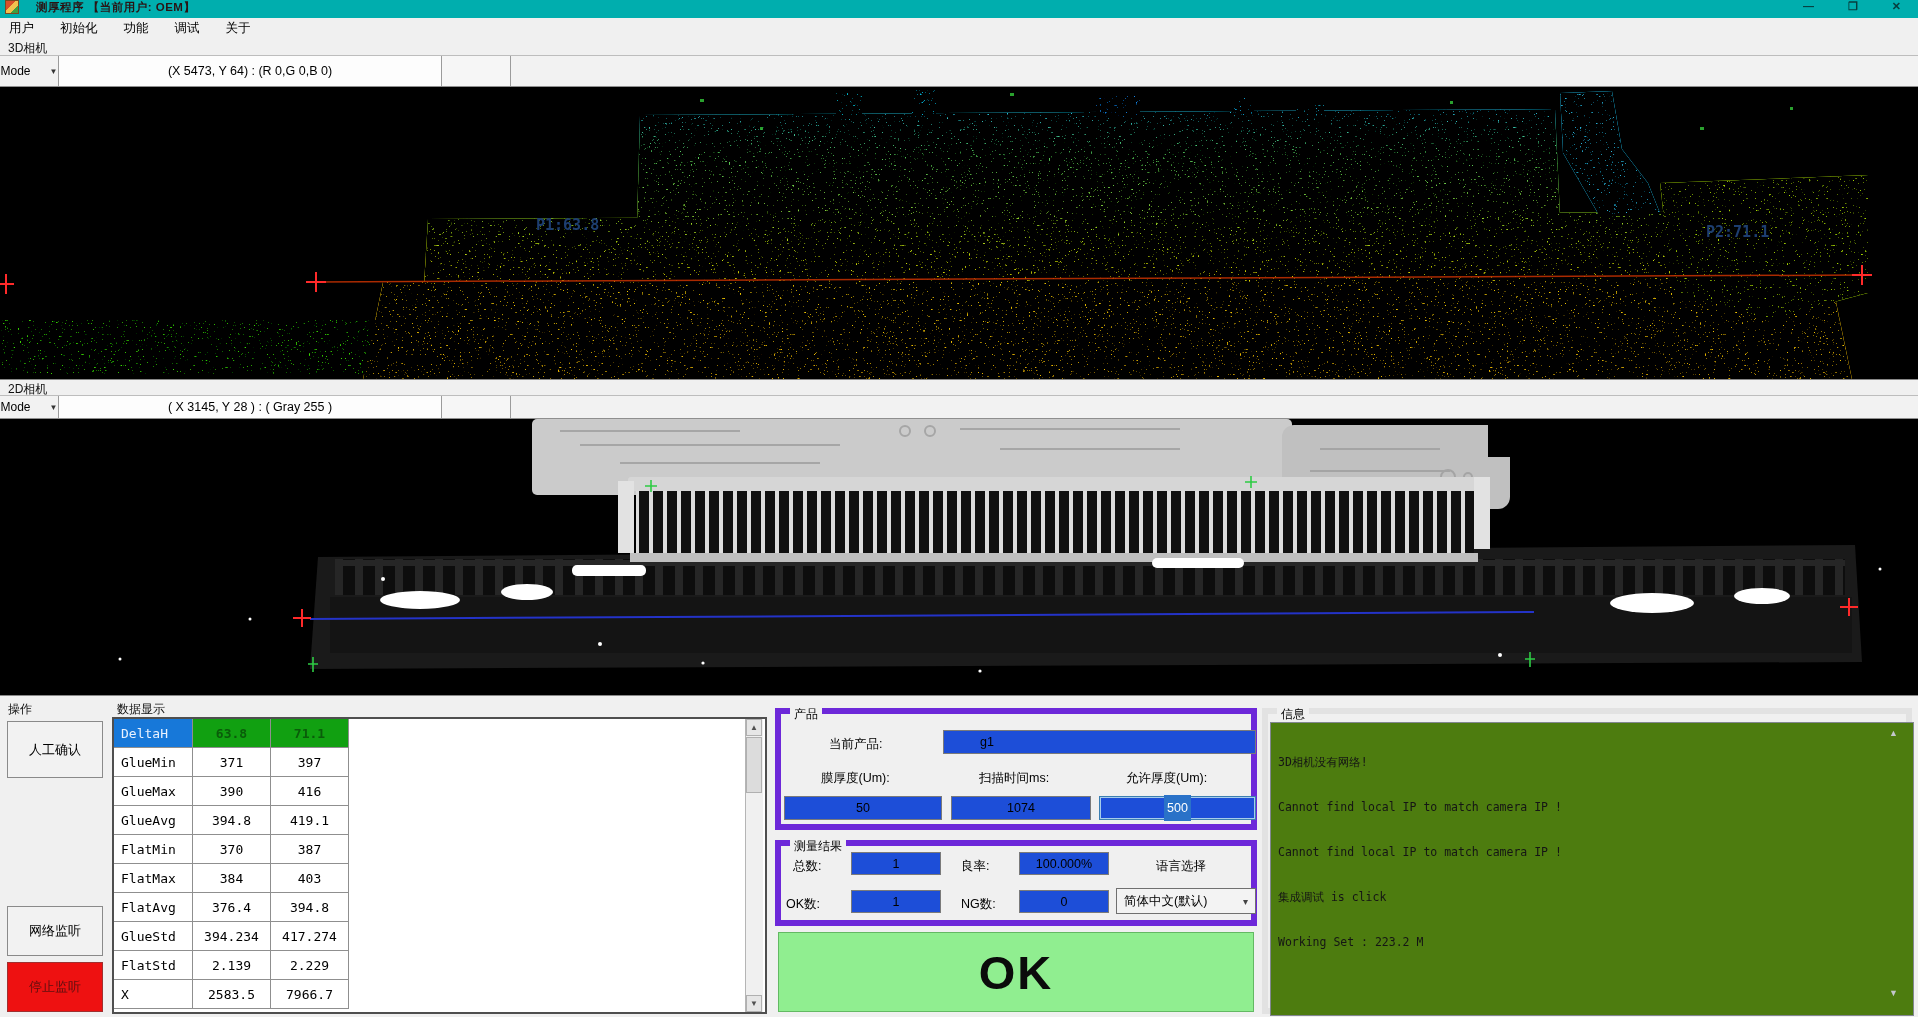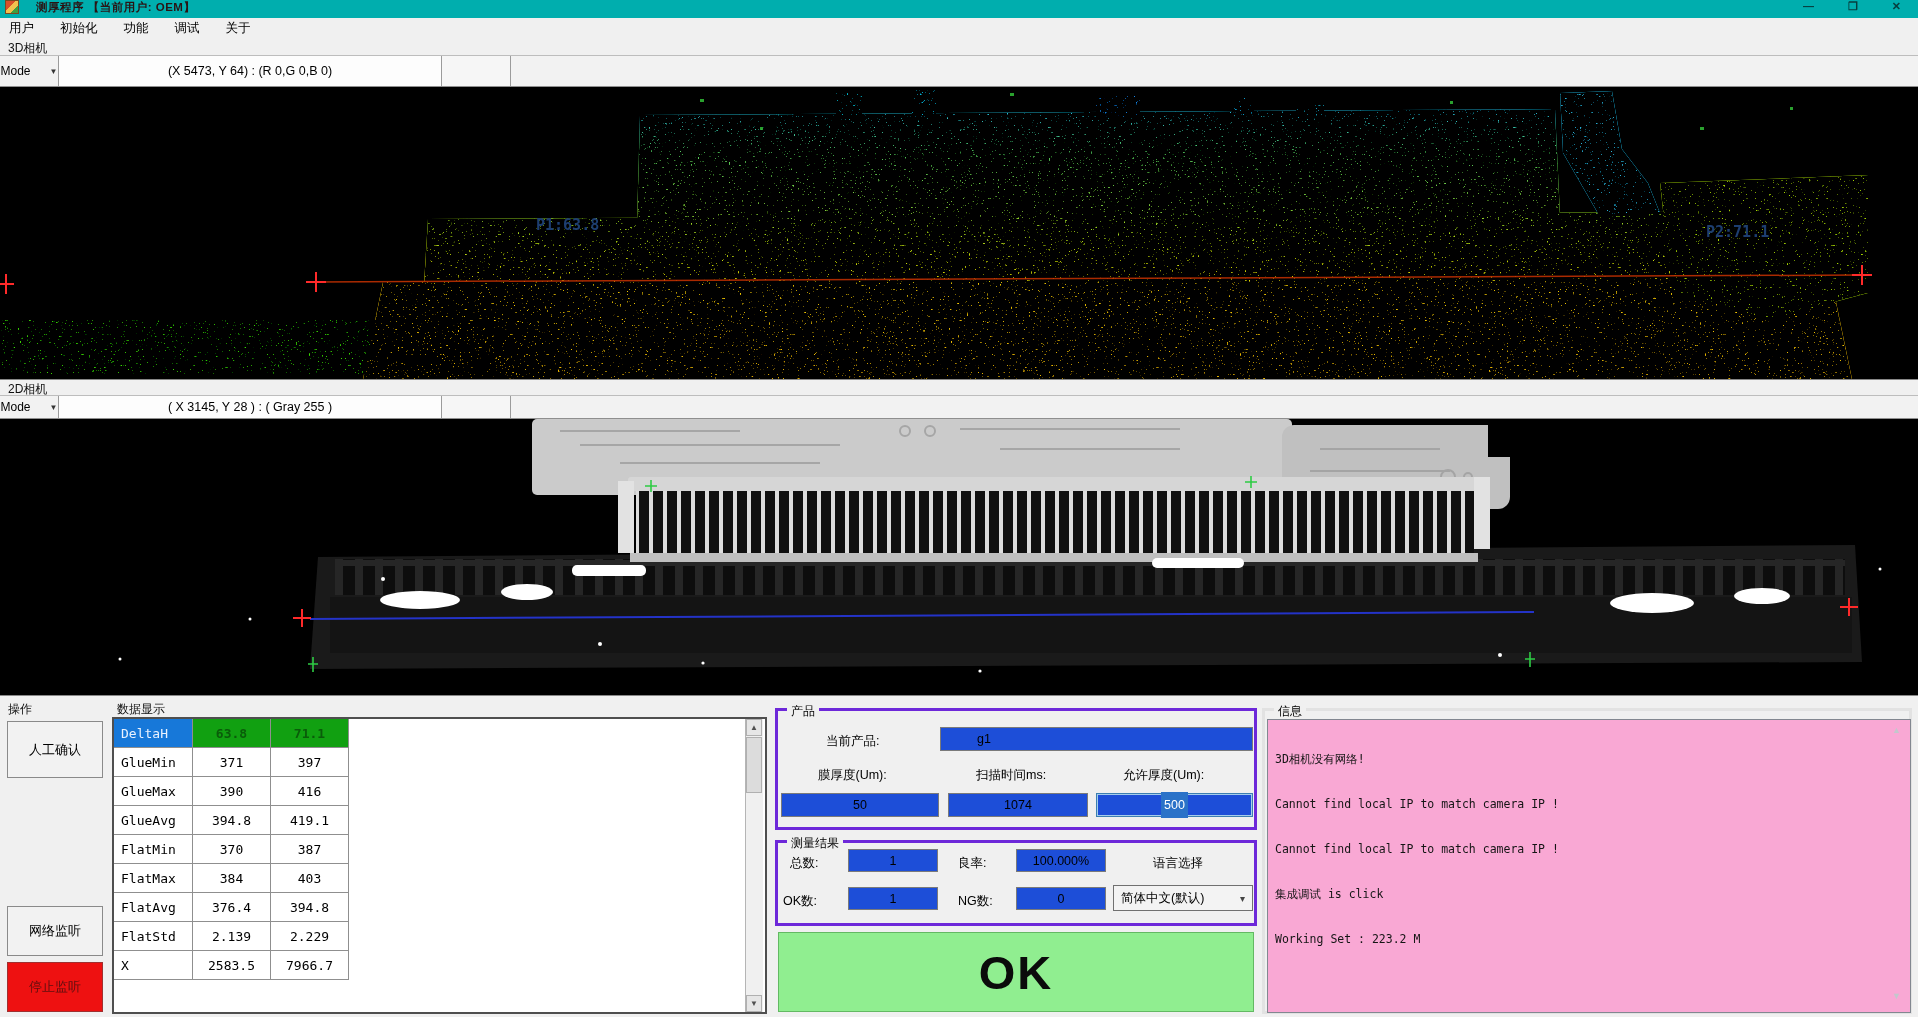--- a/index.html
+++ b/index.html
@@ -33,34 +33,34 @@
   .tc.item{width:79px;justify-content:flex-start;padding-left:7px}
   .tc.val{width:78px}
   .thead .tc{font-weight:bold}
   .delta .tc.item{background:#1778d9;color:#eaf2ff}
   .delta .tc.val{background:#11A011;color:#0a5c0a;font-weight:bold}
   .tscroll{position:absolute;right:2px;top:0;bottom:0;width:17px;background:#f0f0f0;border-left:1px solid #b5b5b5}
   .tscroll .sb{position:absolute;left:0;width:16px;height:17px;background:#e6e6e6;border:1px solid #b0b0b0;box-sizing:border-box;
                display:flex;align-items:center;justify-content:center;font-size:8px;color:#505050}
   .tscroll .thumb{position:absolute;left:0;top:18px;width:16px;height:56px;background:#dcdcdc;border:1px solid #b0b0b0;box-sizing:border-box}
   
-  .group{position:absolute;border:3px solid #6d28d9;box-sizing:border-box}
+  .group{position:absolute;border:6px solid #6d28d9;box-sizing:border-box}
   .glabel{position:absolute;top:-8px;left:9px;background:#f0f0f0;padding:0 4px;font-size:12px}
   .field{position:absolute;background:#1d4ed8;border:1px solid #7a7a7a;display:flex;align-items:center;justify-content:center;font-size:12.5px;box-sizing:border-box}
   .field.left{justify-content:flex-start;padding-left:36px}
   .field.focus{border:1px solid #3c7fb1;box-shadow:inset 0 0 0 1px #a6cdeb}
   .sel{background:#2a72c8;color:#fff;padding:6px 3px}
   .flabel{position:absolute;font-size:12.5px;white-space:nowrap}
   .dropdown{position:absolute;background:#f3f3f3;border:1px solid #707070;display:flex;align-items:center;justify-content:space-between;
             padding:0 7px;box-sizing:border-box;font-size:12.5px}
   .dropdown .chev{font-size:10px;color:#444}
   .okbanner{position:absolute;background:#90EE90;border:1px solid #63b963;display:flex;align-items:center;justify-content:center;
             font-size:47px;font-weight:bold;letter-spacing:2px;color:#0b0b0b;box-sizing:border-box}
   
-  .logbox{position:absolute;background:#f9a8d4;border:1px solid #828790;box-sizing:border-box;overflow:hidden;
+  .logbox{position:absolute;background:#4d7c0f;border:1px solid #828790;box-sizing:border-box;overflow:hidden;
           font-family:"DejaVu Sans Mono",monospace;font-size:11.5px;line-height:15px;color:#151515;padding:2px 7px;white-space:pre}
   .logarr{position:absolute;font-size:9px;color:#c3c7cc}
 </style>
 </head>
 <body>
 
 <div class="abs titlebar">
   <span class="app-icon"></span>
   <span class="wtitle">测厚程序 【当前用户: OEM】</span>
   <span class="win-btns">
@@ -258,20 +258,25 @@
     <div class="tc item">FlatMax</div>
     <div class="tc val">384</div>
     <div class="tc val">403</div>
   </div>
   <div class="trow">
     <div class="tc item">FlatAvg</div>
     <div class="tc val">376.4</div>
     <div class="tc val">394.8</div>
   </div>
   <div class="trow">
+    <div class="tc item">GlueStd</div>
+    <div class="tc val">394.234</div>
+    <div class="tc val">417.274</div>
+  </div>
+  <div class="trow">
     <div class="tc item">FlatStd</div>
     <div class="tc val">2.139</div>
     <div class="tc val">2.229</div>
   </div>
   <div class="trow">
     <div class="tc item">X</div>
     <div class="tc val">2583.5</div>
     <div class="tc val">7966.7</div>
   </div>
   <div class="tscroll">

